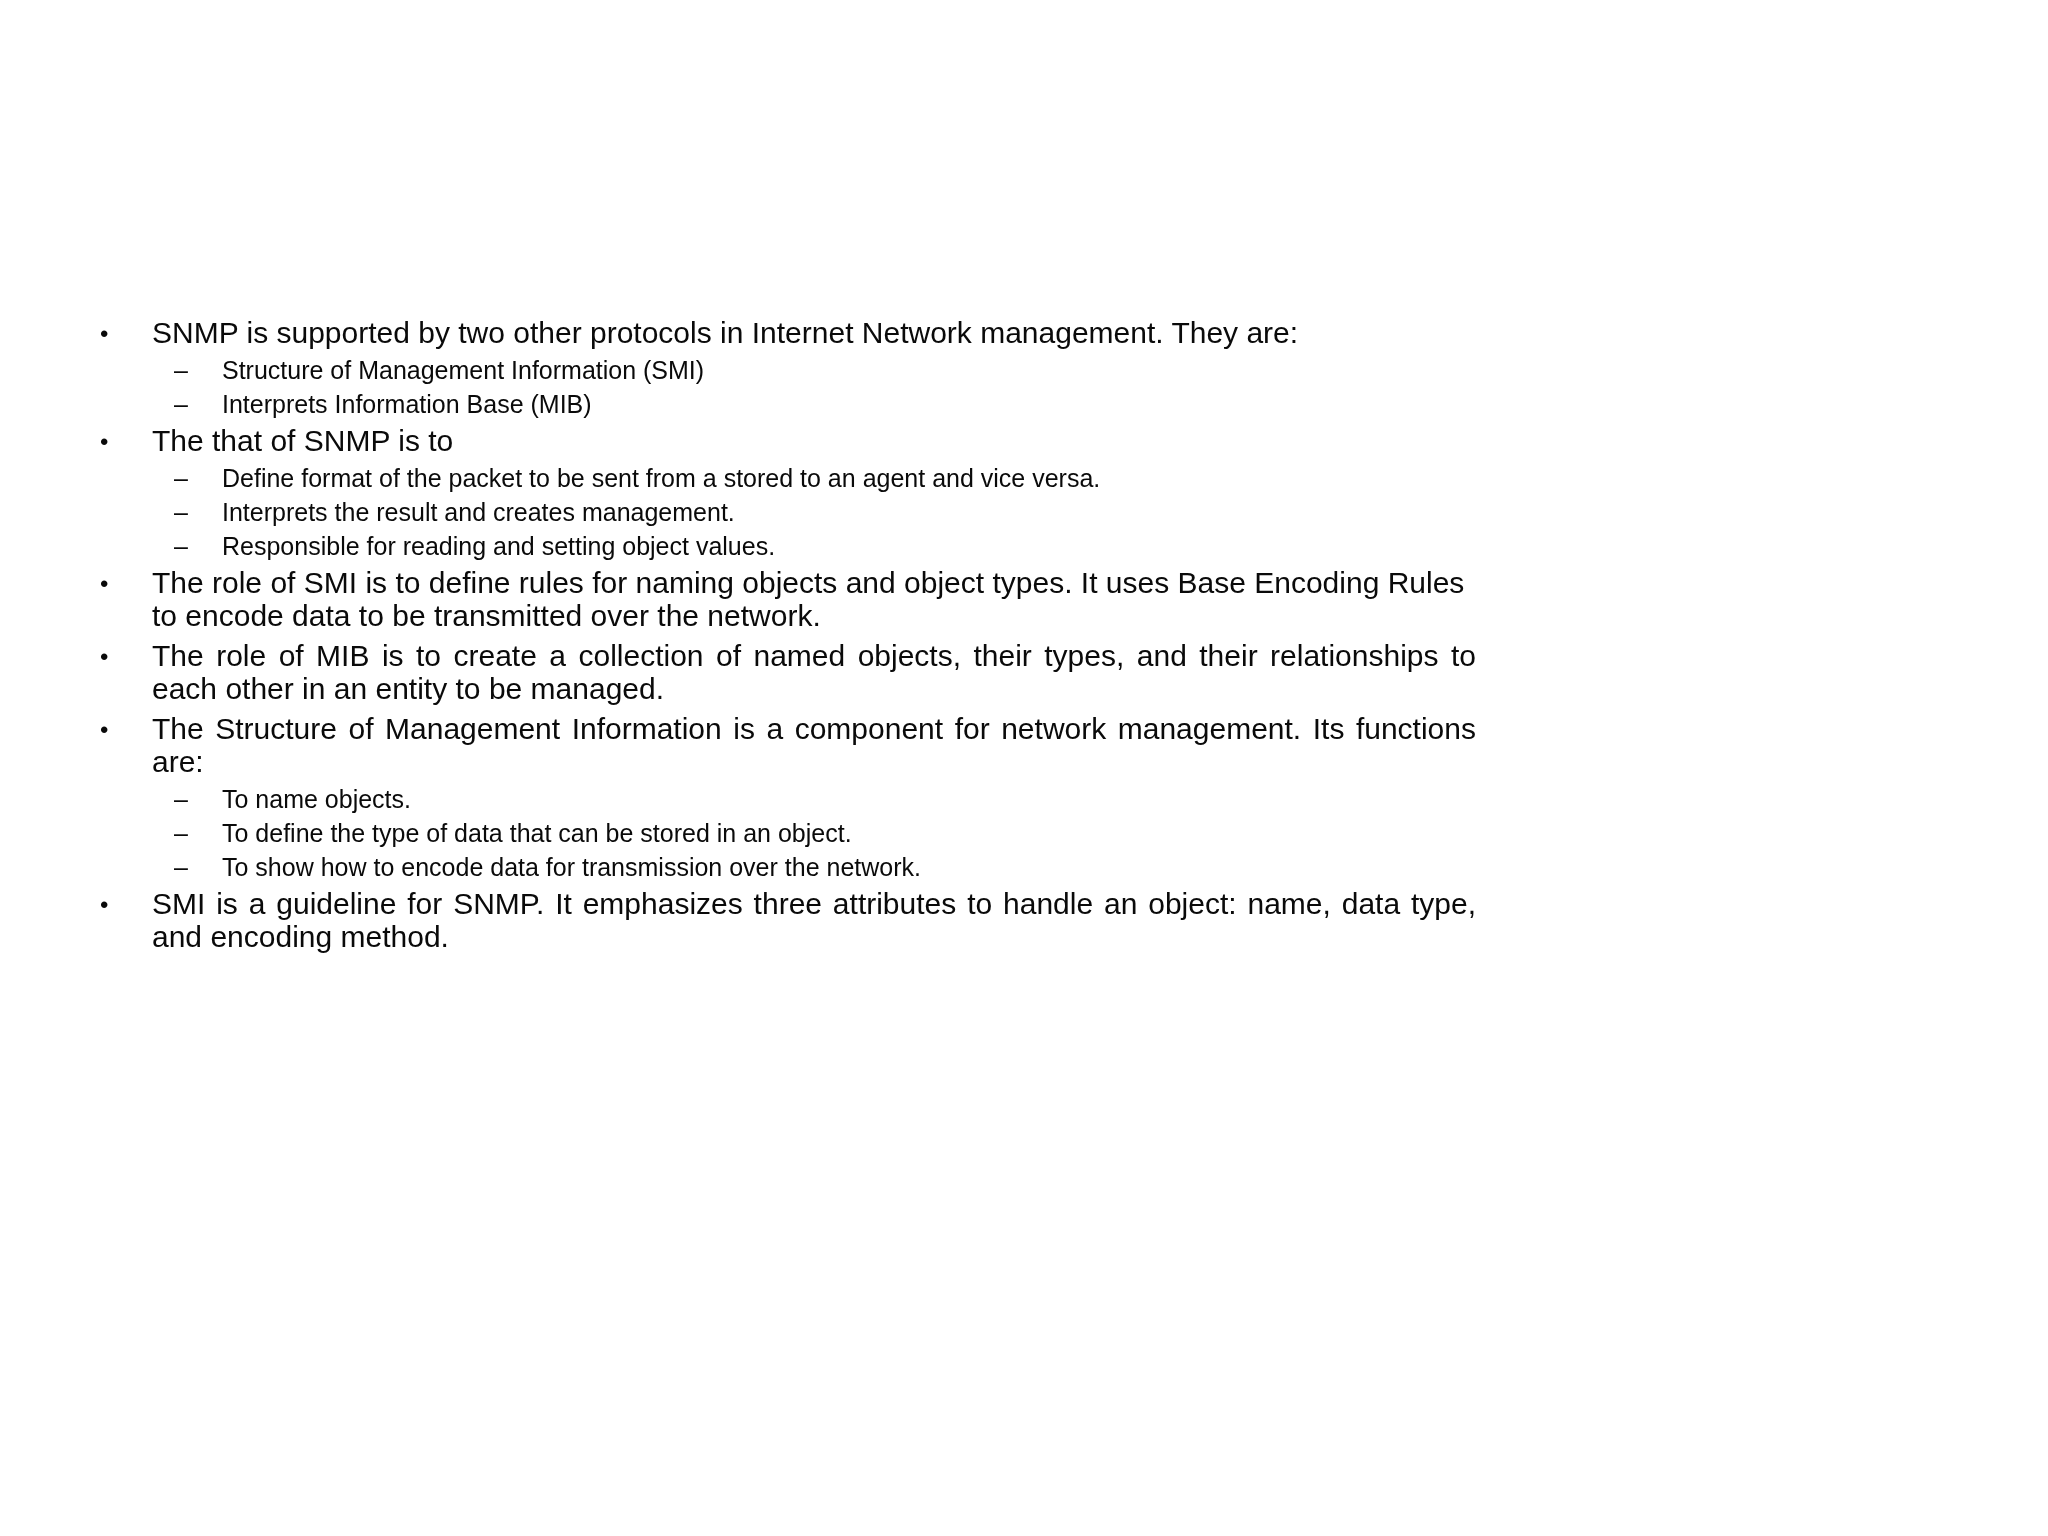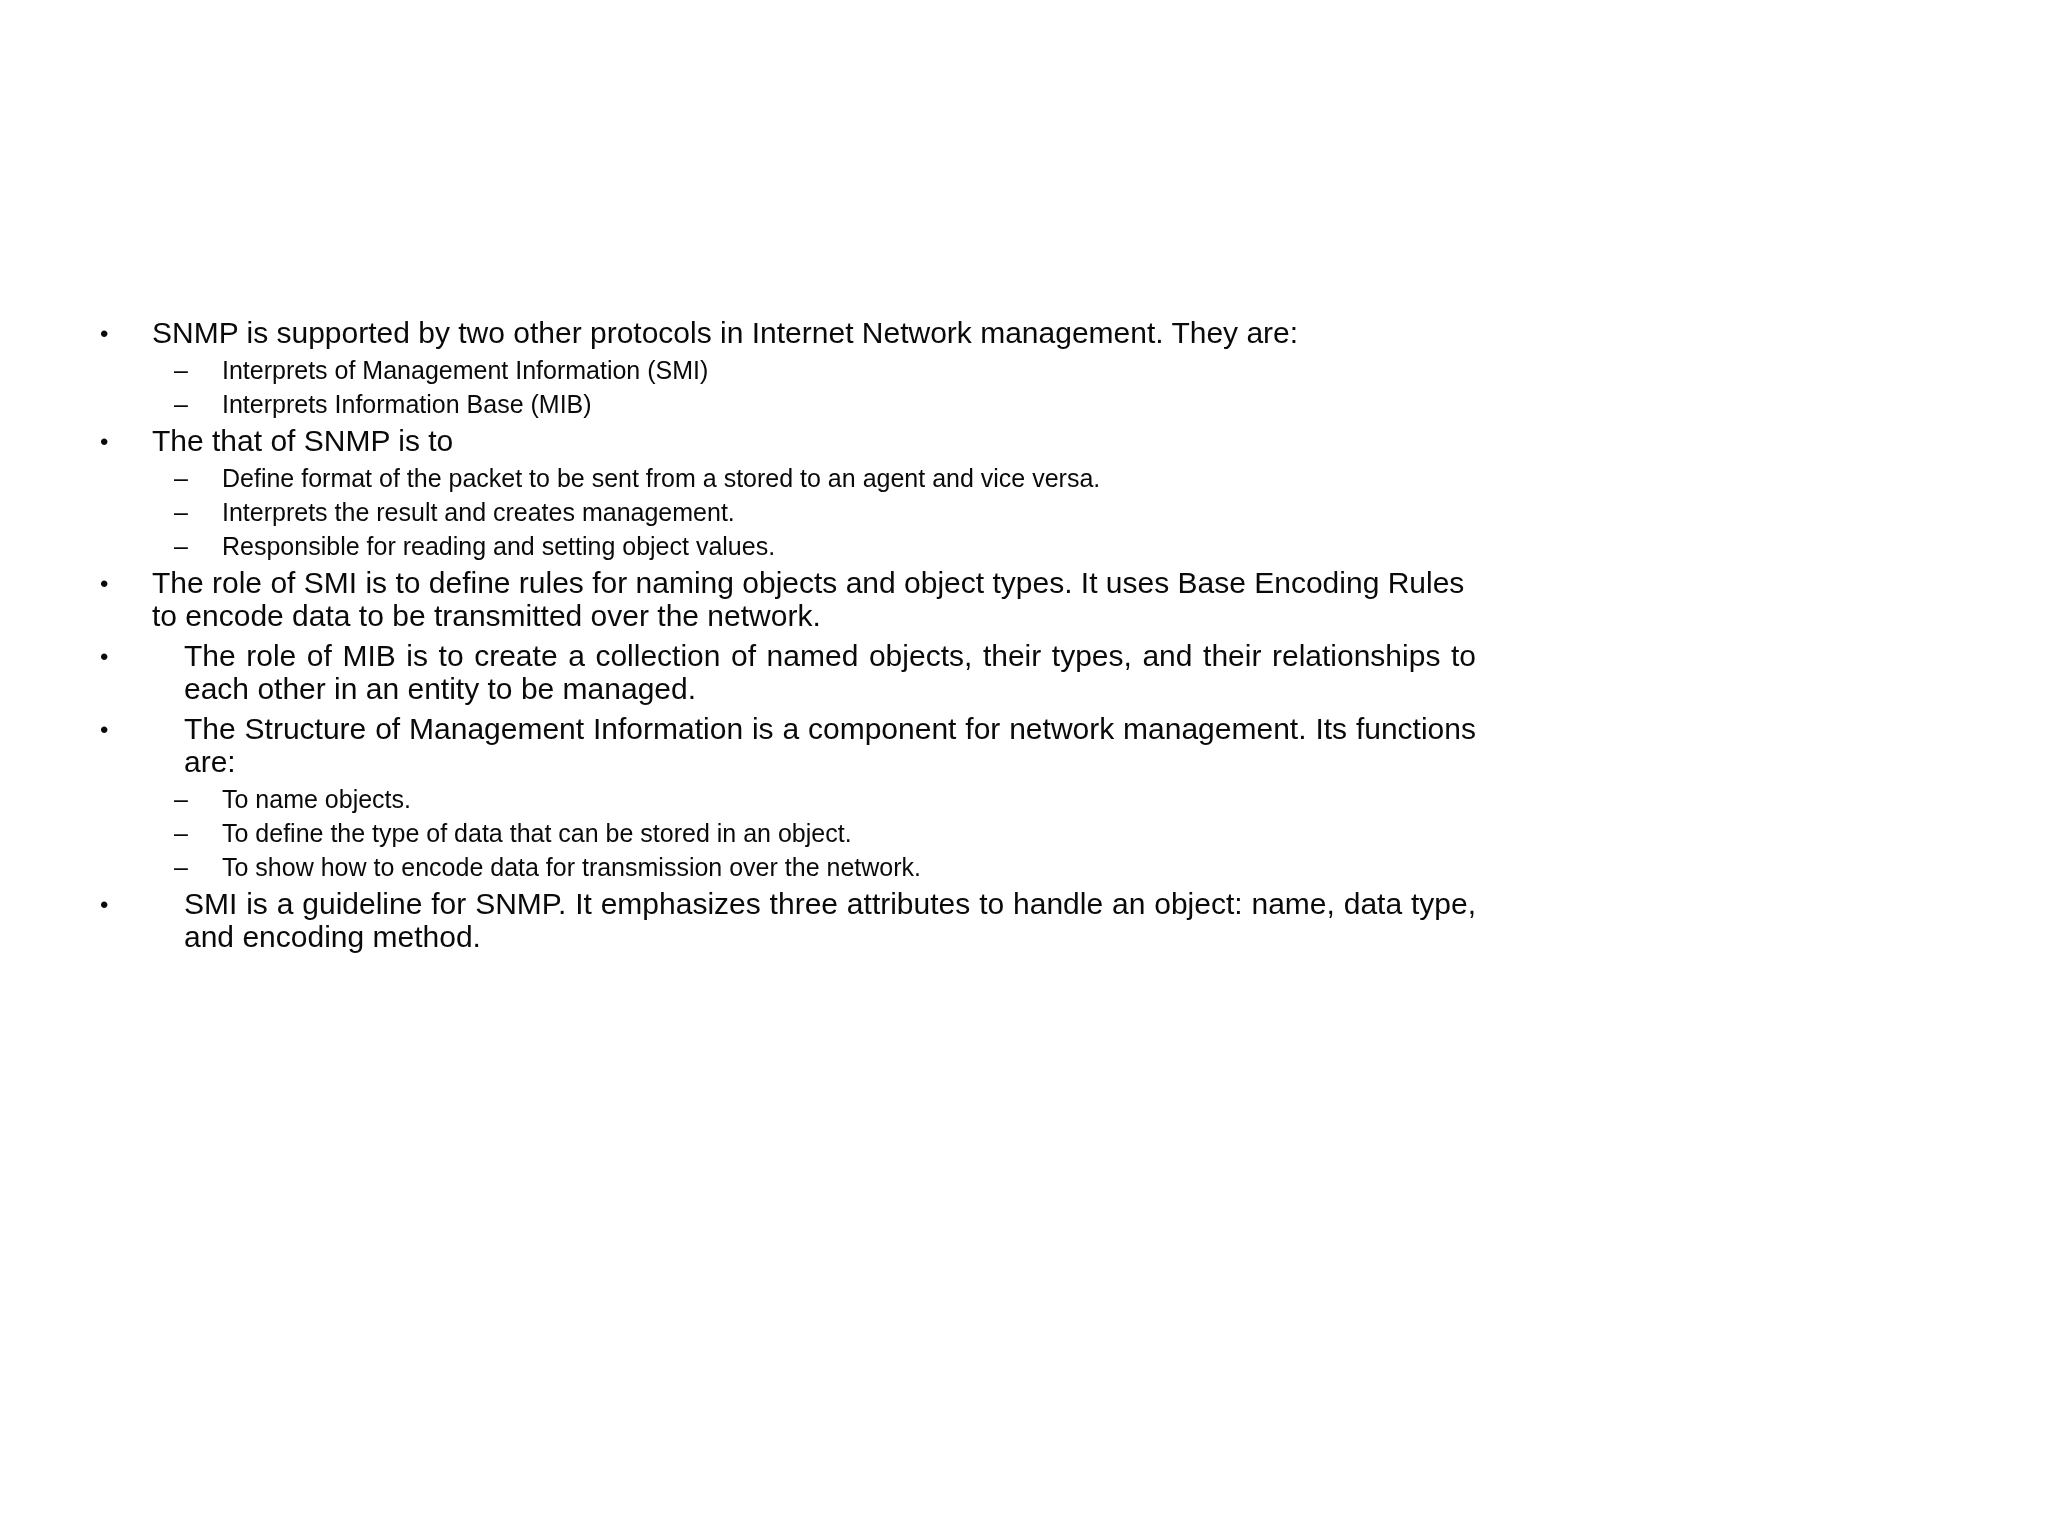--- a/index.html
+++ b/index.html
@@ -46,36 +46,36 @@
     margin-bottom: 5px;
   }
   .l2 > .marker {
     position: absolute;
     left: 74px;
     top: 0;
     font-size: 25px;
     line-height: 29px;
   }
 
-  .justify .text { text-align: justify; margin-left: 32px; }
+  .justify .text { text-align: justify; }
 </style>
 </head>
 <body>
 
 <div class="slide">
   <div class="content">
 
     <div class="item l1">
       <span class="marker">•</span>
       <div class="text">SNMP is supported by two other protocols in Internet Network management. They are:</div>
     </div>
 
     <div class="item l2">
       <span class="marker">–</span>
-      <div class="text">Interprets of Management Information (SMI)</div>
+      <div class="text">Structure of Management Information (SMI)</div>
     </div>
 
     <div class="item l2">
       <span class="marker">–</span>
       <div class="text">Interprets Information Base (MIB)</div>
     </div>
 
     <div class="item l1">
       <span class="marker">•</span>
       <div class="text">The that of SNMP is to</div>

